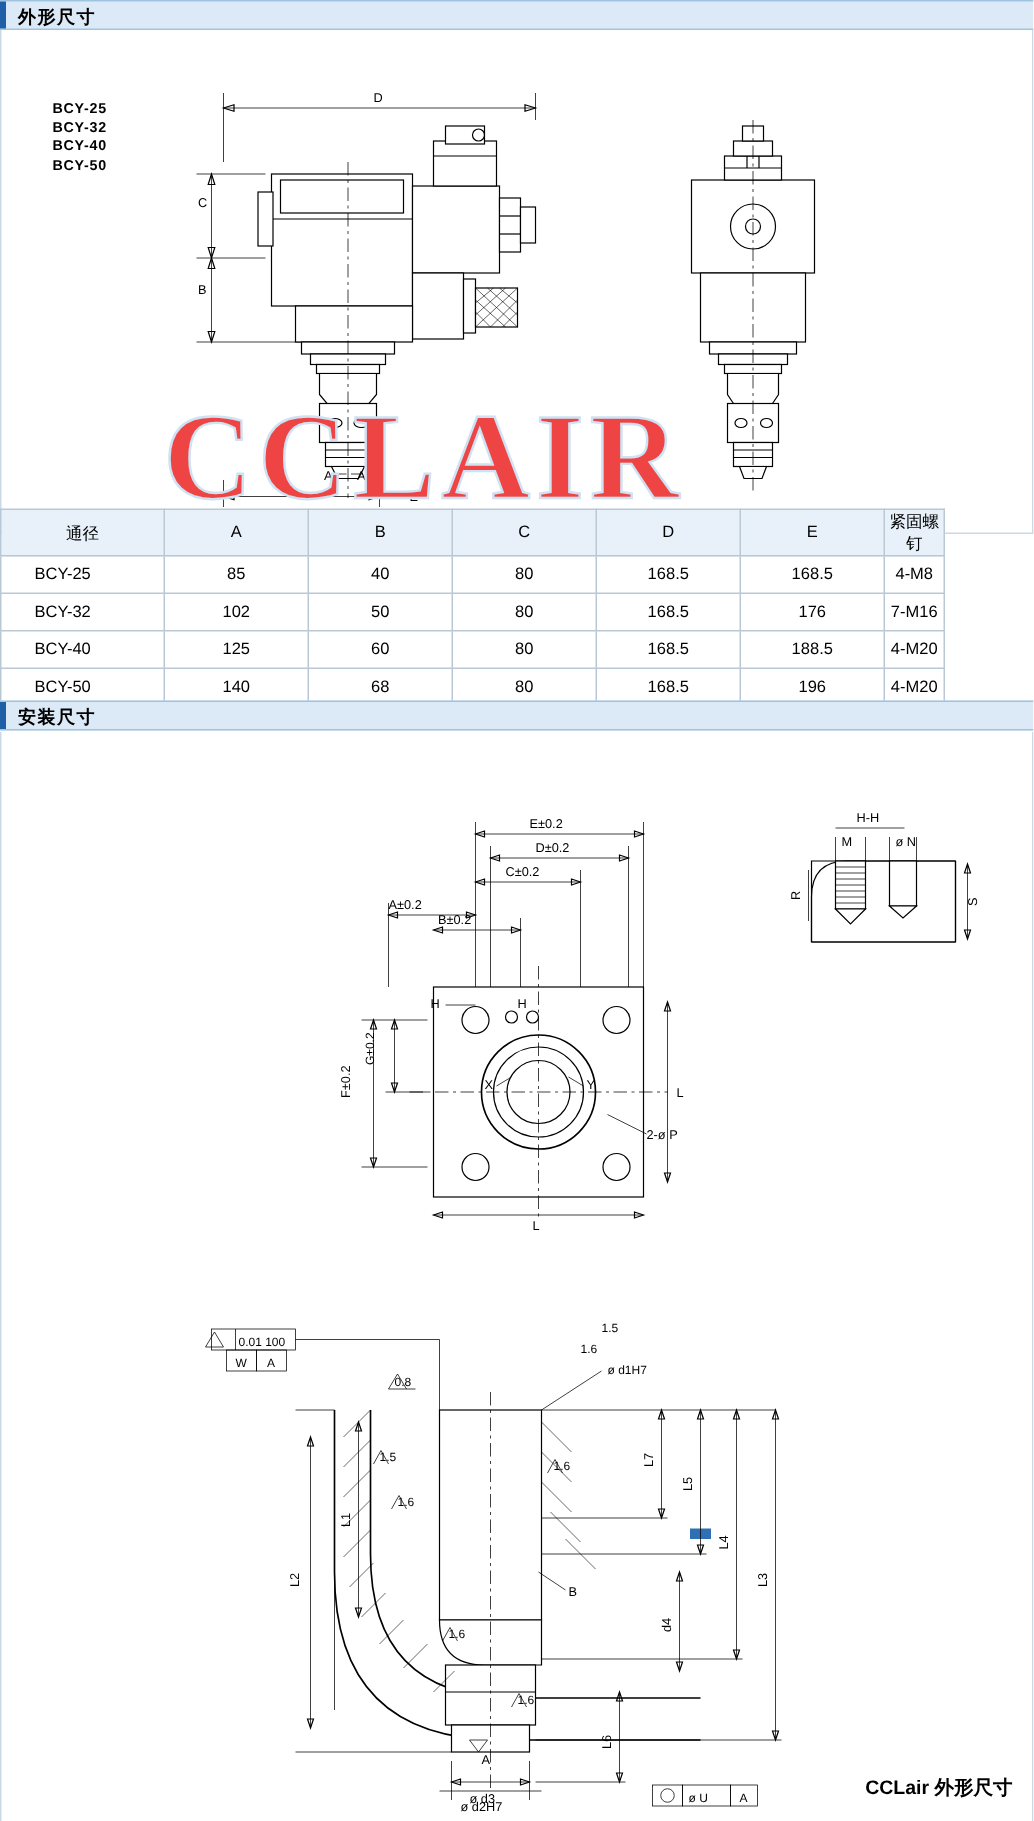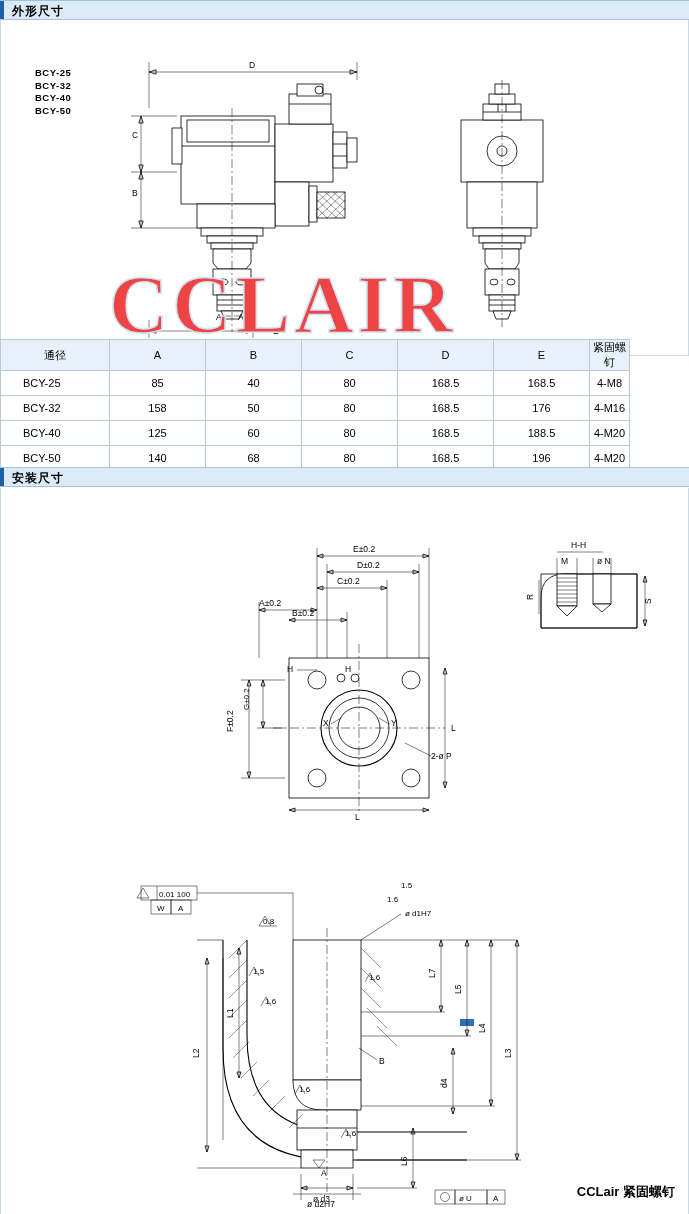--- a/index.html
+++ b/index.html
@@ -250,26 +250,26 @@
         <td class="first">BCY-25</td>
         <td>85</td>
         <td>40</td>
         <td>80</td>
         <td>168.5</td>
         <td>168.5</td>
         <td>4-M8</td>
       </tr>
       <tr>
         <td class="first">BCY-32</td>
-        <td>158</td>
+        <td>102</td>
         <td>50</td>
         <td>80</td>
         <td>168.5</td>
         <td>176</td>
-        <td>4-M16</td>
+        <td>7-M16</td>
       </tr>
       <tr>
         <td class="first">BCY-40</td>
         <td>125</td>
         <td>60</td>
         <td>80</td>
         <td>168.5</td>
         <td>188.5</td>
         <td>4-M20</td>
       </tr>
@@ -546,14 +546,14 @@
       <rect class="thin" x="434" y="702" width="20" height="14"></rect>
       <rect class="thin" x="454" y="702" width="32" height="14"></rect>
       <rect class="thin" x="486" y="702" width="18" height="14"></rect>
       <circle class="thin" cx="444" cy="709" r="4.5"></circle>
       <text class="dn" x="458" y="713">ø U</text>
       <text class="dn" x="492" y="713">A</text>
     </svg>
 
   </div>
 
-  <div class="brand">CCLair 紧固螺钉</div>
+  <div class="brand">CCLair 外形尺寸</div>
 </div>
 
 </body></html>

